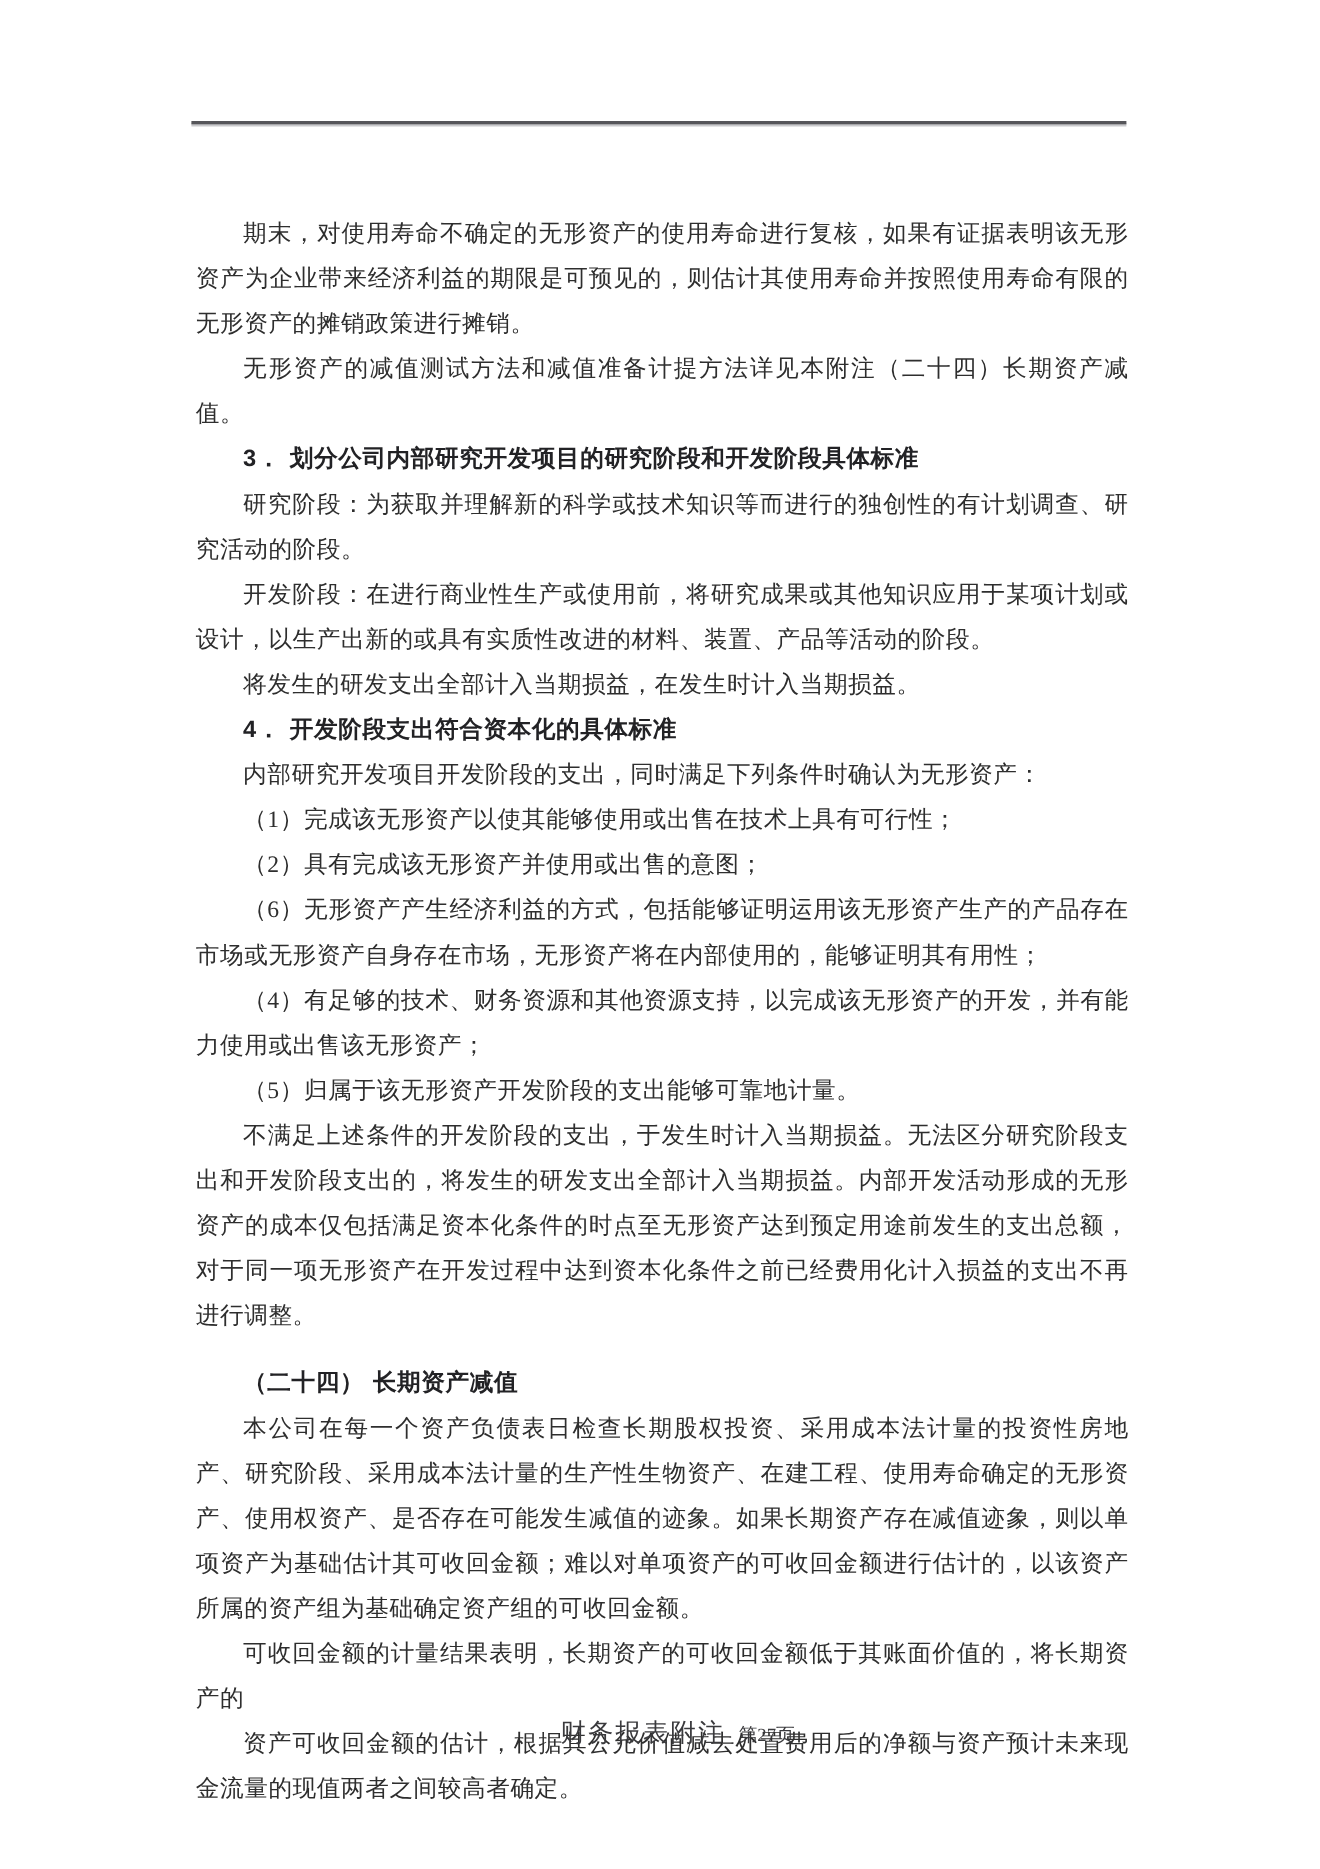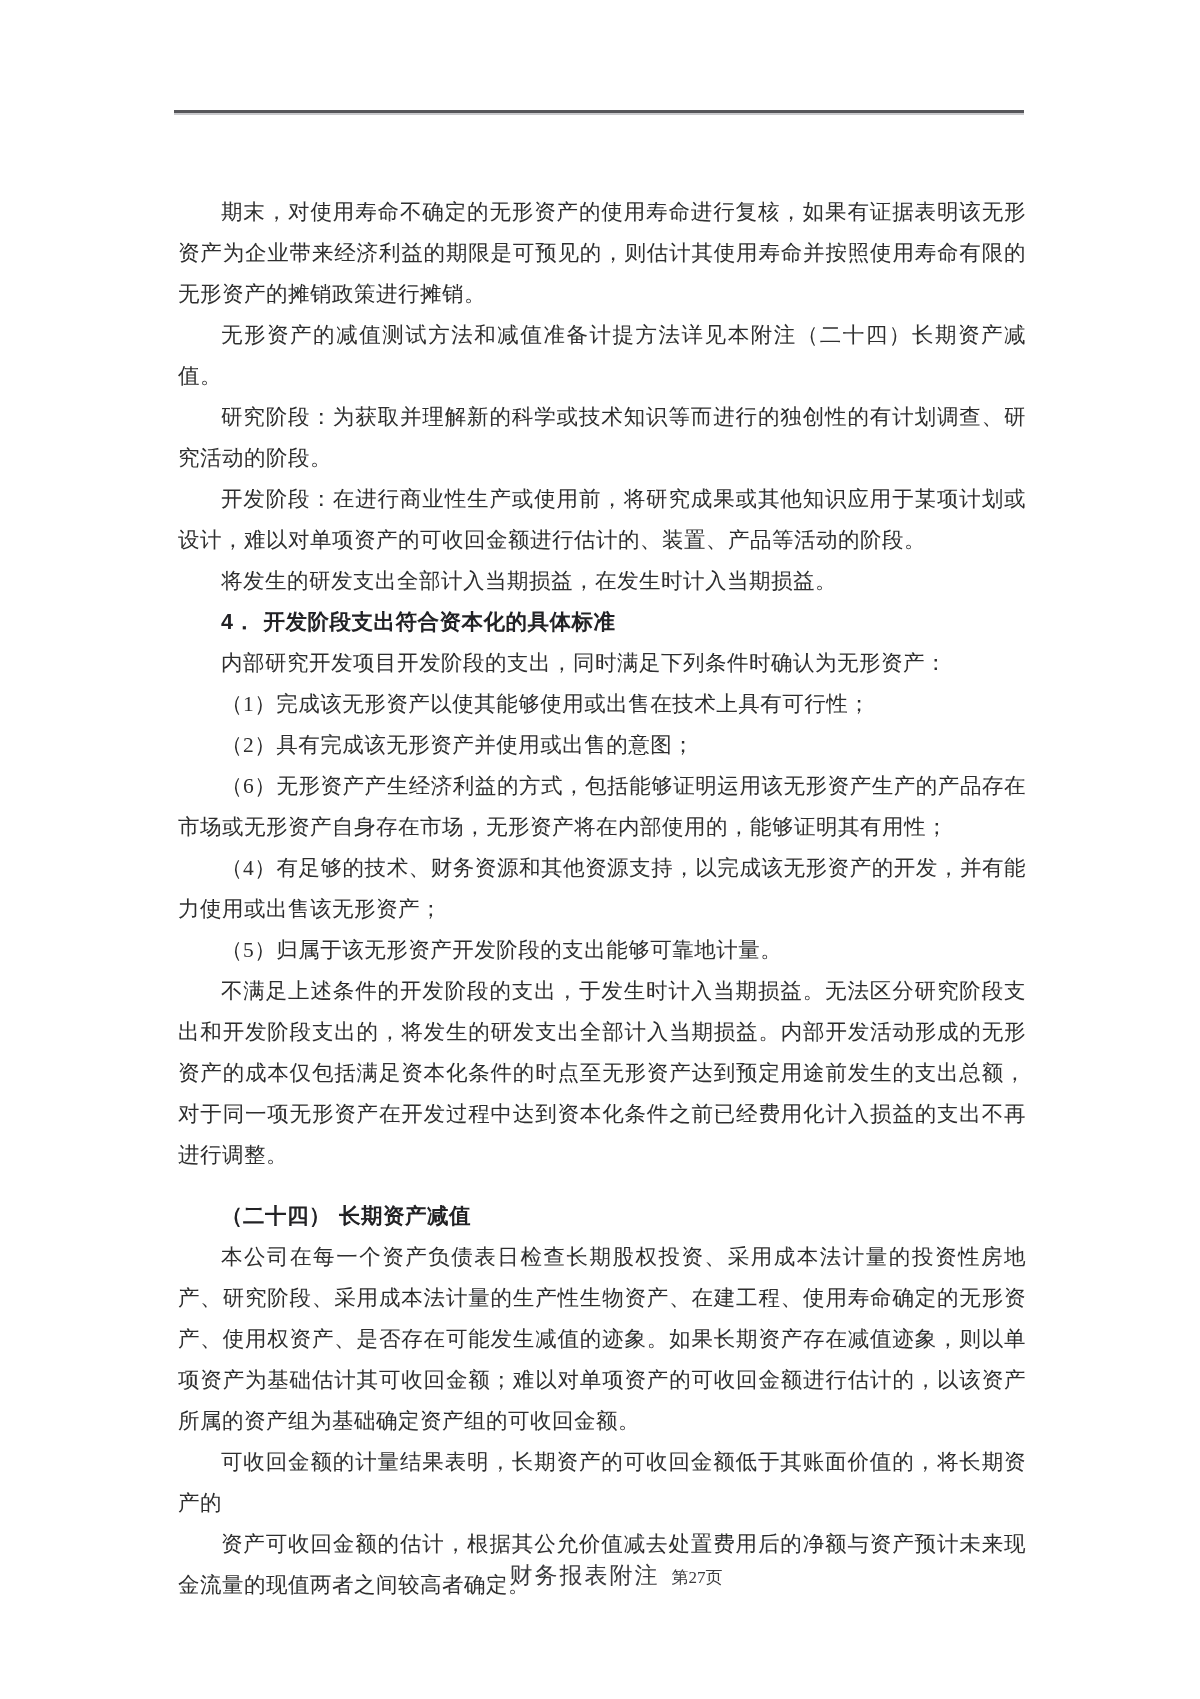--- a/index.html
+++ b/index.html
@@ -65,22 +65,23 @@
   }
 </style>
 </head>
 <body>
 
 <div class="page">
   <div class="header-rule"></div>
   <div class="content">
       <p class="para">期末，对使用寿命不确定的无形资产的使用寿命进行复核，如果有证据表明该无形资产为企业带来经济利益的期限是可预见的，则估计其使用寿命并按照使用寿命有限的无形资产的摊销政策进行摊销。</p>
       <p class="para">无形资产的减值测试方法和减值准备计提方法详见本附注（二十四）长期资产减值。</p>
+      <p class="para heading"><span class="num">3．</span><span class="title">划分公司内部研究开发项目的研究阶段和开发阶段具体标准</span></p>
       <p class="para">研究阶段：为获取并理解新的科学或技术知识等而进行的独创性的有计划调查、研究活动的阶段。</p>
-      <p class="para">开发阶段：在进行商业性生产或使用前，将研究成果或其他知识应用于某项计划或设计，难以对单项资产的可收回金额进行估计的、装置、产品等活动的阶段。</p>
+      <p class="para">开发阶段：在进行商业性生产或使用前，将研究成果或其他知识应用于某项计划或设计，以生产出新的或具有实质性改进的材料、装置、产品等活动的阶段。</p>
       <p class="para">将发生的研发支出全部计入当期损益，在发生时计入当期损益。</p>
       <p class="para heading"><span class="num">4．</span><span class="title">开发阶段支出符合资本化的具体标准</span></p>
       <p class="para">内部研究开发项目开发阶段的支出，同时满足下列条件时确认为无形资产：</p>
       <p class="para">（1）完成该无形资产以使其能够使用或出售在技术上具有可行性；</p>
       <p class="para">（2）具有完成该无形资产并使用或出售的意图；</p>
       <p class="para">（6）无形资产产生经济利益的方式，包括能够证明运用该无形资产生产的产品存在市场或无形资产自身存在市场，无形资产将在内部使用的，能够证明其有用性；</p>
       <p class="para">（4）有足够的技术、财务资源和其他资源支持，以完成该无形资产的开发，并有能力使用或出售该无形资产；</p>
       <p class="para">（5）归属于该无形资产开发阶段的支出能够可靠地计量。</p>
       <p class="para">不满足上述条件的开发阶段的支出，于发生时计入当期损益。无法区分研究阶段支出和开发阶段支出的，将发生的研发支出全部计入当期损益。内部开发活动形成的无形资产的成本仅包括满足资本化条件的时点至无形资产达到预定用途前发生的支出总额，对于同一项无形资产在开发过程中达到资本化条件之前已经费用化计入损益的支出不再进行调整。</p>
       <p class="para heading section-heading"><span class="num">（二十四）</span><span class="title">长期资产减值</span></p>

